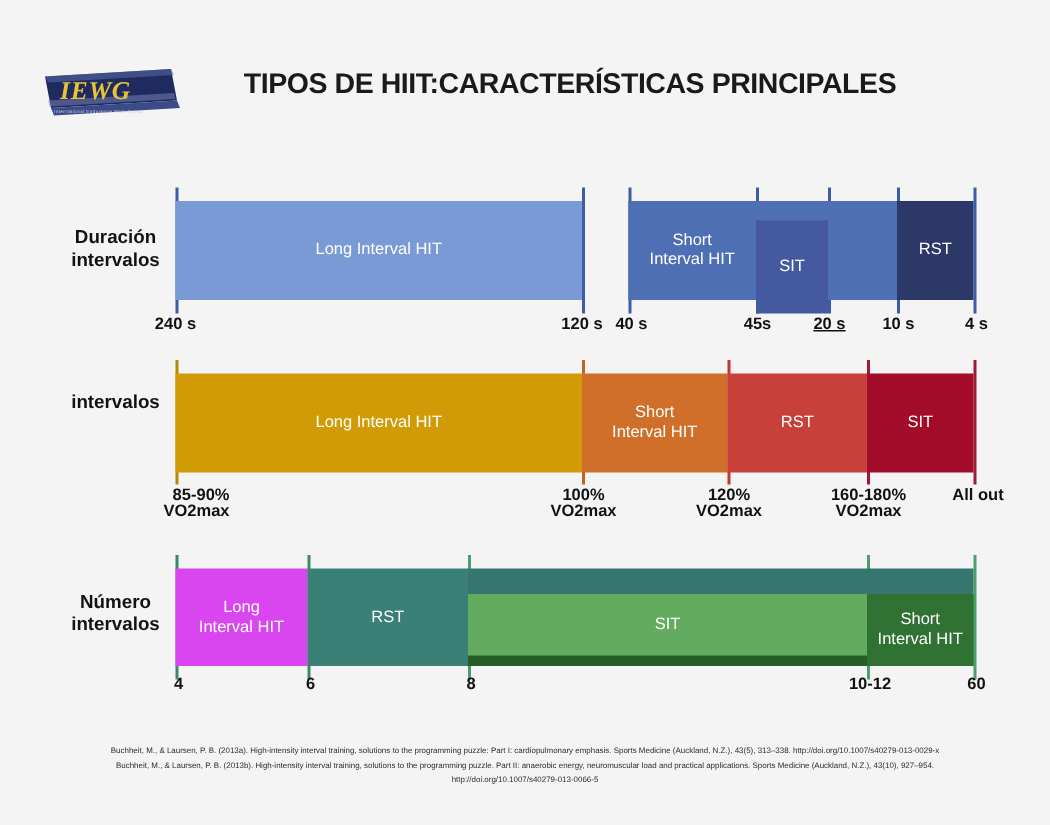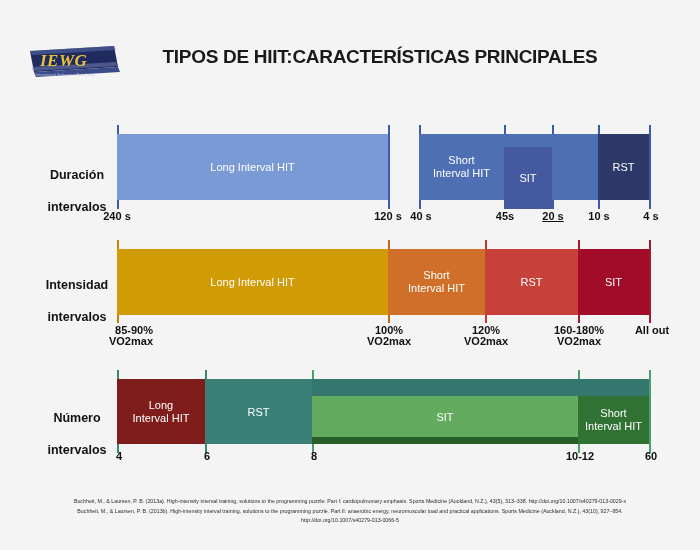--- a/index.html
+++ b/index.html
@@ -26,21 +26,21 @@
 
   
   .row{position:absolute;left:0;width:700px;}
   .rowlabel{
     position:absolute;
     text-align:center;
     font-size:12.5px;font-weight:bold;color:#121212;
     line-height:15px;
     width:110px;
   }
-  .rowlabel span{display:block;margin-top:17px;}
+  .rowlabel span{display:block;}
 
   .bar{position:absolute;box-sizing:border-box;}
   .bar .blabel{
     position:absolute;left:0;right:0;top:50%;
     transform:translateY(-50%);
     text-align:center;color:#ffffff;
     font-size:11px;line-height:13px;
     font-family:"Liberation Sans","DejaVu Sans",sans-serif;
     white-space:pre-line;
     padding:0 2px;
@@ -119,21 +119,20 @@
     <div class="axlabel" style="left:386px;top:198px;">40 s</div>
     <div class="axlabel" style="left:470px;top:198px;">45s</div>
     <div class="axlabel" style="left:518px;top:198px;text-decoration:underline;">20 s</div>
     <div class="axlabel" style="left:564px;top:198px;">10 s</div>
     <div class="axlabel" style="left:616px;top:198px;">4 s</div>
   </div>
 
   <div class="row">
 
     <div class="rowlabel" style="left:22px;top:248px;">
-      <span>Intensidad</span>
       <span>intervalos</span>
     </div>
 
     <div class="tick" style="left:117px;top:227px;height:83px;background:#b8860b;"></div>
     <div class="tick" style="left:388px;top:227px;height:83px;background:#c2651f;"></div>
     <div class="tick" style="left:485px;top:227px;height:83px;background:#c0392b;"></div>
     <div class="tick" style="left:578px;top:227px;height:83px;background:#9e1b33;"></div>
     <div class="tick" style="left:649px;top:227px;height:83px;background:#9e1b33;"></div>
 
     <div class="bar" style="left:117px;top:236px;width:271px;height:66px;background:#d19b05;">
@@ -167,21 +166,21 @@
       <span>Número</span>
       <span>intervalos</span>
     </div>
 
     <div class="tick" style="left:117px;top:357px;height:83px;background:#3a8a6a;"></div>
     <div class="tick" style="left:205px;top:357px;height:83px;background:#3a8a6a;"></div>
     <div class="tick" style="left:312px;top:357px;height:83px;background:#4aa06a;"></div>
     <div class="tick" style="left:578px;top:357px;height:83px;background:#4aa06a;"></div>
     <div class="tick" style="left:649px;top:357px;height:83px;background:#4aa06a;"></div>
 
-    <div class="bar" style="left:117px;top:366px;width:88px;height:65px;background:#7f1d1d;">
+    <div class="bar" style="left:117px;top:366px;width:88px;height:65px;background:#d946ef;">
       <div class="blabel">Long
 Interval HIT</div>
     </div>
     <div class="bar" style="left:205px;top:366px;width:107px;height:65px;background:#3a8077;">
       <div class="blabel">RST</div>
     </div>
 
     <div class="bar" style="left:312px;top:366px;width:337px;height:17px;background:#35776f;"></div>
 
     <div class="bar" style="left:312px;top:383px;width:337px;height:48px;background:#275e27;"></div>

